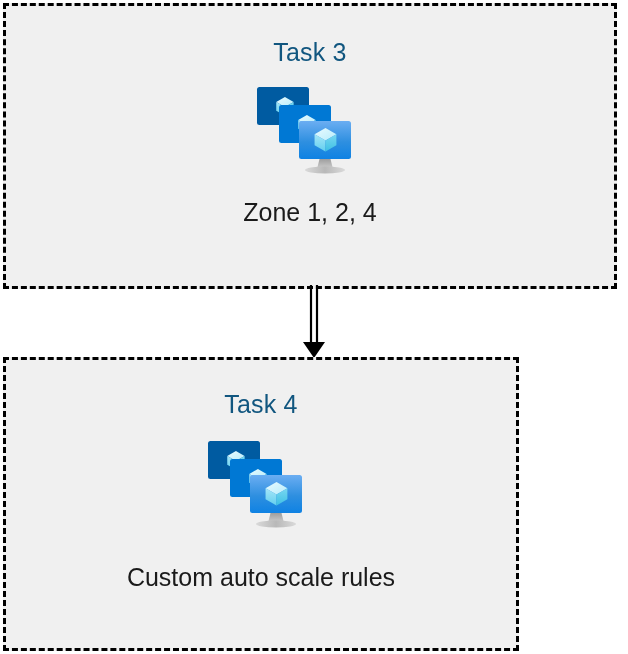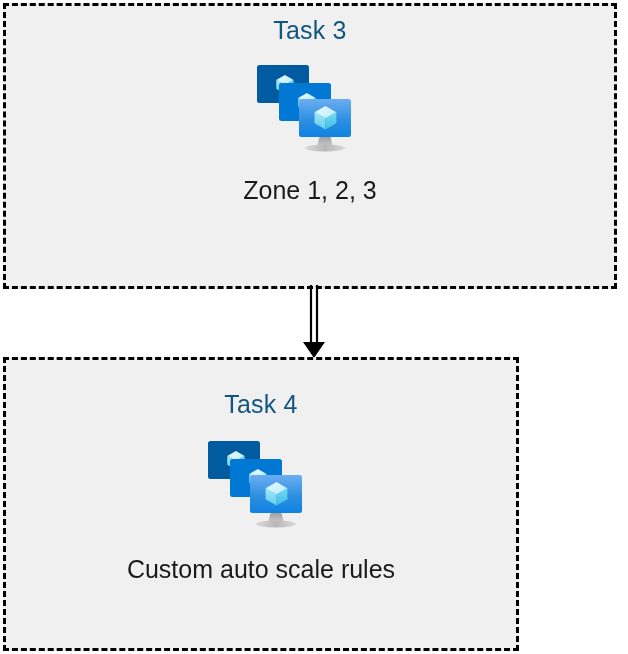--- a/index.html
+++ b/index.html
@@ -51,21 +51,21 @@
   .task-title {
     color: #11567F;
     font-size: 25px;
     font-weight: 400;
     letter-spacing: 0.2px;
     text-align: center;
     line-height: 1;
     white-space: nowrap;
   }
 
-  #task-box-1 .task-title { margin-top: 12px; }
+  #task-box-1 .task-title { margin-top: 34px; }
   #task-box-2 .task-title { margin-top: 32px; }
 
   .icon-wrap {
     position: relative;
     width: 120px;
     height: 100px;
   }
 
   #task-box-1 .icon-wrap { margin-top: 16px; }
   #task-box-2 .icon-wrap { margin-top: 18px; }
@@ -73,21 +73,21 @@
   .caption {
     text-align: center;
     color: #1A1A1A;
     font-size: 25px;
     font-weight: 400;
     line-height: 1.25;
     white-space: nowrap;
   }
 
   #task-box-1 .caption { margin-top: 16px; }
-  #task-box-2 .caption { margin-top: 19px; }
+  #task-box-2 .caption { margin-top: 27px; }
 
   
   .connector {
     position: absolute;
     left: 298px;
     top: 285px;
     width: 32px;
     height: 75px;
   }
 </style>
@@ -152,21 +152,21 @@
         <rect x="49" y="40" width="52" height="38" rx="2.5" fill="url(#frontMon1)"></rect>
         <g transform="translate(63,47) scale(0.78)">
           <path d="M16 0 L30 8 L16 16 L2 8 Z" fill="url(#cubeTopL)"></path>
           <path d="M2 8 L16 16 L16 30 L2 22 Z" fill="url(#cubeLeftL)"></path>
           <path d="M30 8 L16 16 L16 30 L30 22 Z" fill="url(#cubeRightL)"></path>
         </g>
       </svg>
     </div>
 
     <div class="caption">
-      <div>Zone 1, 2, 3</div>
+      <div>Zone 1, 2, 4</div>
     </div>
   </div>
 
   <div class="connector">
     <svg width="32" height="75" viewBox="0 0 32 75" xmlns="http://www.w3.org/2000/svg">
 
       <line x1="13" y1="0" x2="13" y2="58" stroke="#000000" stroke-width="2.2"></line>
       <line x1="19" y1="0" x2="19" y2="58" stroke="#000000" stroke-width="2.2"></line>
 
       <path d="M5 57 L27 57 L16 73 Z" fill="#000000"></path>

